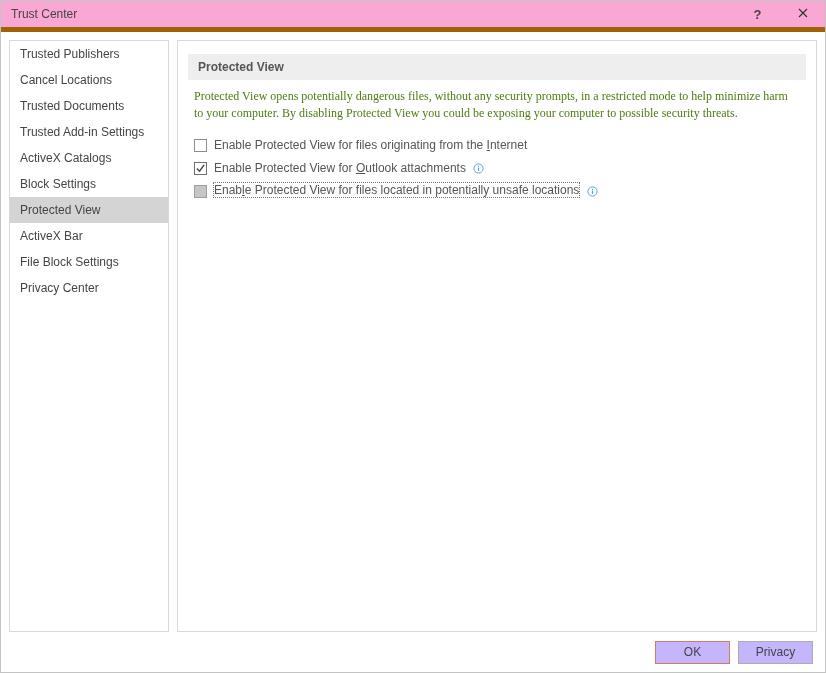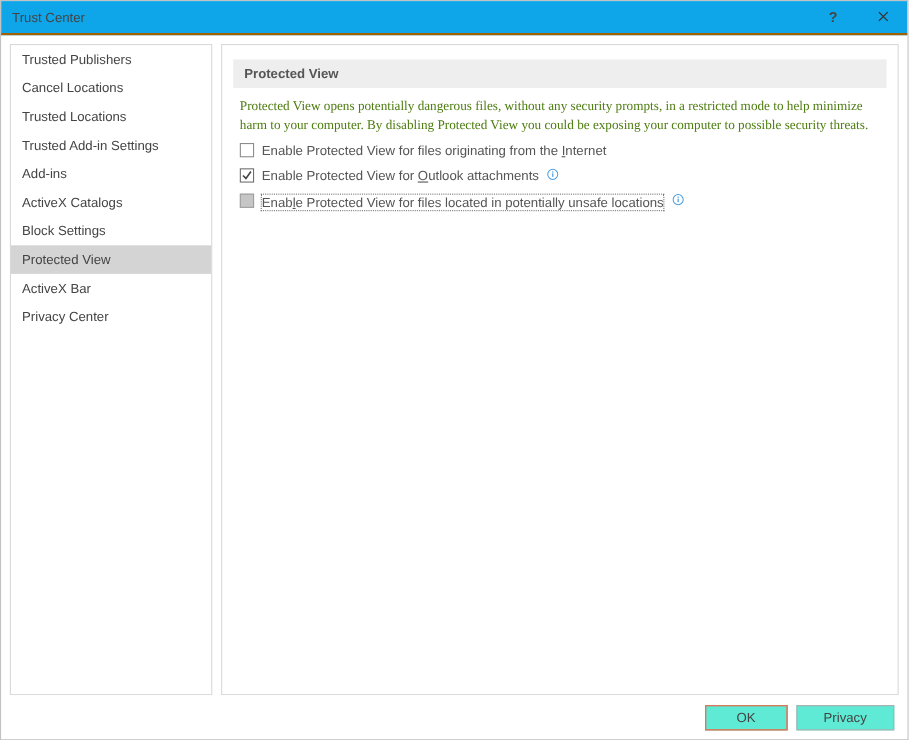--- a/index.html
+++ b/index.html
@@ -14,43 +14,43 @@
     border: 1px solid #c3c3c3;
     display: flex;
     flex-direction: column;
     overflow: hidden;
   }
   .titlebar {
     height: 31px;
     display: flex;
     align-items: center;
     padding: 0 0 0 10px;
-    background: #0ea5e9;
-    border-bottom: 2px solid #a16207;
+    background: #f9a8d4;
+    border-bottom: 5px solid #a16207;
   }
   .titlebar .title { flex: 1; color: #444; font-size: 12px; }
   .titlebar .sysbtn {
     width: 45px;
     height: 31px;
     display: flex;
     align-items: center;
     justify-content: center;
     color: #444;
   }
   .titlebar .help { font-family: "Segoe UI", sans-serif; font-size: 13px; font-weight: 600; }
   .titlebar .close svg { width: 10px; height: 10px; }
   .content-row {
     flex: 1;
     display: flex;
     padding: 8px 8px 0 8px;
     gap: 8px;
     overflow: hidden;
   }
   .sidebar {
-    width: 184px;
+    width: 160px;
     border: 1px solid #d9d9d9;
     background: #ffffff;
     display: flex;
     flex-direction: column;
   }
   .side-item {
     width: 100%;
     height: 26px;
     display: flex;
     align-items: center;
@@ -80,21 +80,21 @@
   }
   .section-desc {
     color: #4d7c0f;
     font-size: 12px;
     line-height: 1.4;
     margin: 0 6px 8px 6px;
     font-family: Liberation Serif, serif;
   }
   .opt-row {
     display: flex;
-    align-items: flex-start;
+    align-items: flex-end;
     min-height: 22px;
     gap: 6px;
     margin: 1px 6px;
   }
   .cb {
     width: 13px; height: 13px;
     border: 1px solid #8d8d8d;
     background: #fff;
     display: flex;
     align-items: center;
@@ -127,28 +127,28 @@
     display: flex;
     align-items: center;
     justify-content: flex-end;
     padding: 0 12px;
     gap: 8px;
   }
   .btn {
     min-width: 75px;
     height: 23px;
     border: 1px solid #adadad;
-    background: #5eead4;
+    background: #c4b5fd;
     font-size: 12px;
     color: #444;
     cursor: pointer;
     display: flex;
     align-items: center;
     justify-content: center;
-    padding: 0 24px;
+    padding: 0 10px;
   }
   .btn.default { outline: 1px solid #d47b5b; outline-offset: -1px; border-color: #d47b5b;}
 </style>
 </head>
 <body>
 
 <div class="titlebar">
   <span class="title">Trust Center</span>
   <div class="sysbtn help">
     <span>?</span>
@@ -164,39 +164,39 @@
 
 <div class="content-row">
   <div class="sidebar" id="sidebar">
       <div class="side-item">
         <span>Trusted Publishers</span>
       </div>
       <div class="side-item">
         <span>Cancel Locations</span>
       </div>
       <div class="side-item">
-        <span>Trusted Locations</span>
+        <span>Trusted Documents</span>
       </div>
       <div class="side-item">
         <span>Trusted Add-in Settings</span>
-      </div>
-      <div class="side-item">
-        <span>Add-ins</span>
       </div>
       <div class="side-item">
         <span>ActiveX Catalogs</span>
       </div>
       <div class="side-item">
         <span>Block Settings</span>
       </div>
       <div class="side-item selected">
         <span>Protected View</span>
       </div>
       <div class="side-item">
         <span>ActiveX Bar</span>
+      </div>
+      <div class="side-item">
+        <span>File Block Settings</span>
       </div>
       <div class="side-item">
         <span>Privacy Center</span>
       </div>
     </div>
   <div class="mainpane">
     <div class="section-head">Protected View</div>
     <div class="section-desc">Protected View opens potentially dangerous files, without any security prompts, in a restricted mode to help minimize harm to your computer. By disabling Protected View you could be exposing your computer to possible security threats.</div>
     <div id="options">
         <div class="opt-row">

